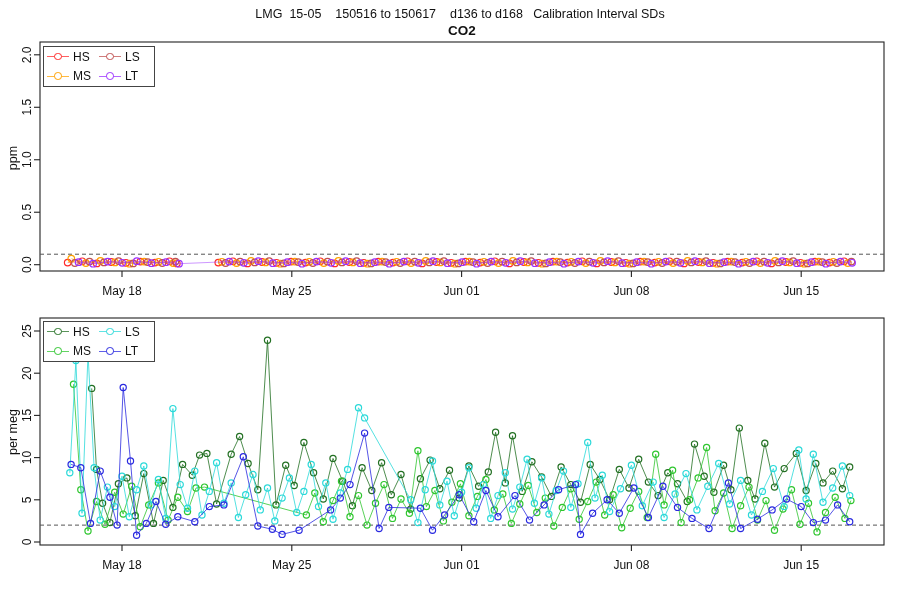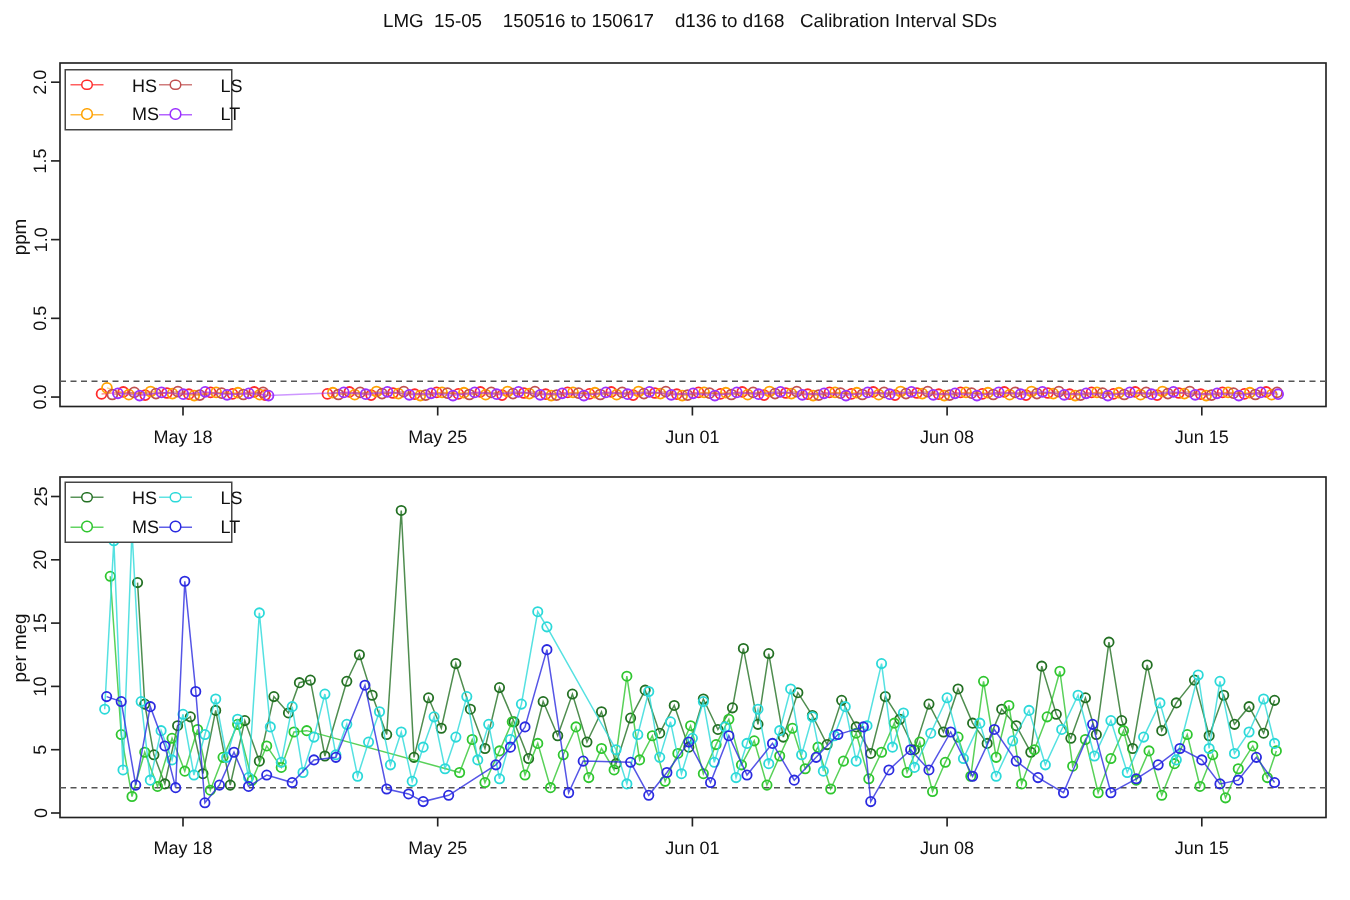--- a/index.html
+++ b/index.html
@@ -29,21 +29,21 @@
     position:absolute;left:40px;width:844px;text-align:center;top:575px;font-size:12.5px;margin-top:40px;
   }
   .legend{
     position:absolute;left:43px;width:112px;height:41px;border:1px solid #444;
     background:#fff;box-sizing:border-box;display:grid;
     grid-template-columns:1fr 1fr;grid-template-rows:1fr 1fr;grid-auto-flow:column;
     align-items:center;padding:0 3px;font-size:12px;
   }
   #legend-co2{top:46px;}
   #legend-o2{top:321px;}
-  .leg-entry{display:flex;align-items:center;gap:19px;height:100%;}
+  .leg-entry{display:flex;align-items:center;gap:4px;height:100%;}
   .leg-swatch{position:relative;width:22px;height:8px;flex:0 0 22px;}
   .leg-line{position:absolute;left:0;top:3.5px;width:22px;border-top:1.4px solid #000;opacity:.75;}
   .leg-dot{
     position:absolute;left:7px;top:0;width:5.5px;height:5.5px;border-radius:50%;
     border:1.4px solid #000;background:#fff;
   }
   .leg-label{line-height:1;}
 </style>
 </head>
 <body>
@@ -629,20 +629,21 @@
       <circle cx="786.6" cy="499.0" r="3.1" fill="none" stroke="#2a2ae0" stroke-width="1.2"></circle>
       <circle cx="801.2" cy="506.6" r="3.1" fill="none" stroke="#2a2ae0" stroke-width="1.2"></circle>
       <circle cx="813.3" cy="522.6" r="3.1" fill="none" stroke="#2a2ae0" stroke-width="1.2"></circle>
       <circle cx="825.5" cy="520.1" r="3.1" fill="none" stroke="#2a2ae0" stroke-width="1.2"></circle>
       <circle cx="837.6" cy="504.9" r="3.1" fill="none" stroke="#2a2ae0" stroke-width="1.2"></circle>
       <circle cx="849.7" cy="521.7" r="3.1" fill="none" stroke="#2a2ae0" stroke-width="1.2"></circle>
     </svg>
 
   <div class="main-title">LMG  15-05    150516 to 150617    d136 to d168   Calibration Interval SDs</div>
 
+  <div id="co2-title" class="panel-title">CO2</div>
 
   <div id="ppm-label" class="ylab">ppm</div>
   <div id="permeg-label" class="ylab">per meg</div>
 
   <div class="xlab">Date</div>
 
   <div id="legend-co2" class="legend">
     <div class="leg-entry">
       <span class="leg-swatch">
           <span class="leg-line" style="border-top-color: rgb(255, 42, 42);"></span>

